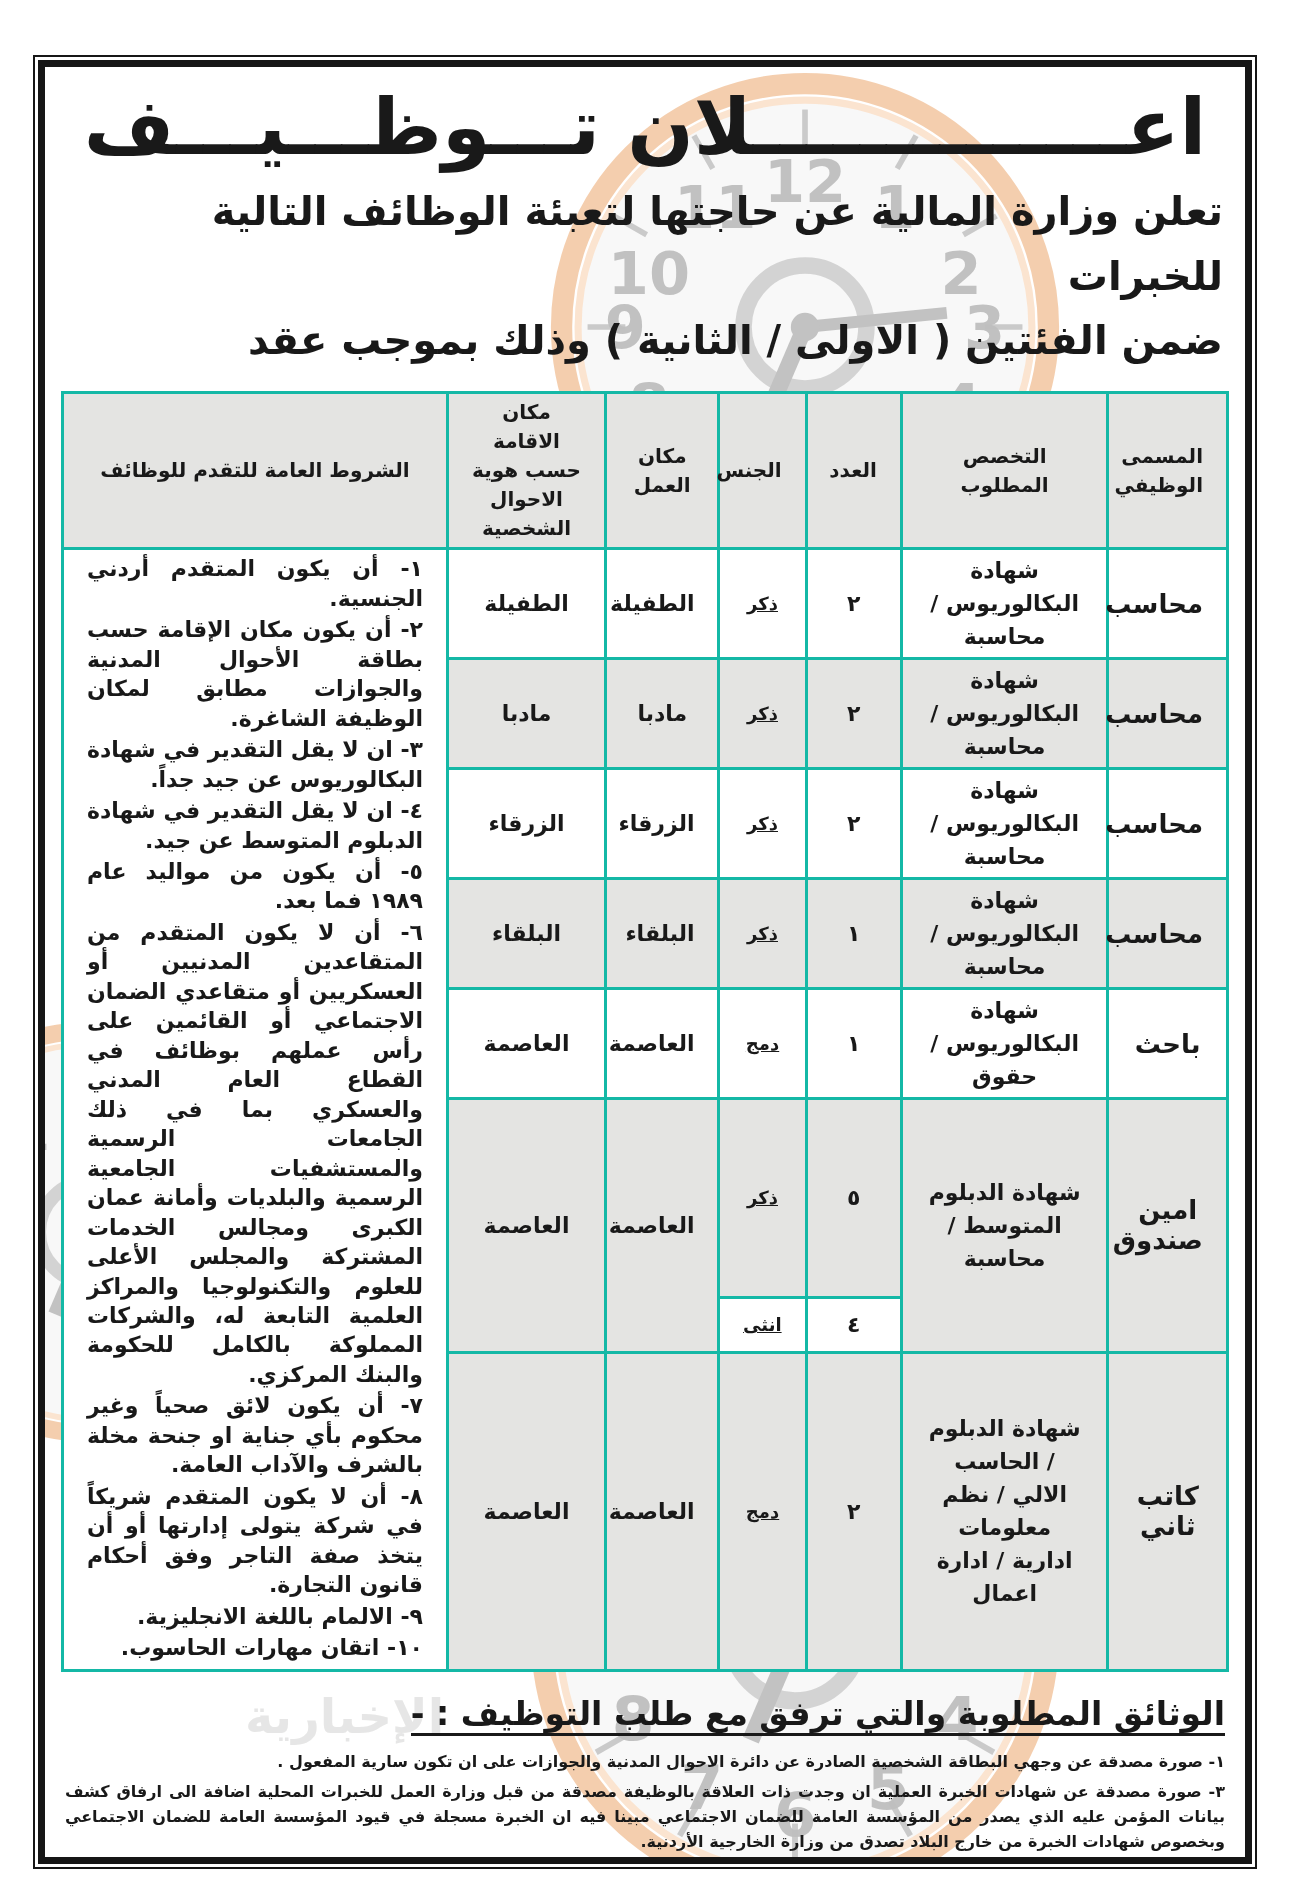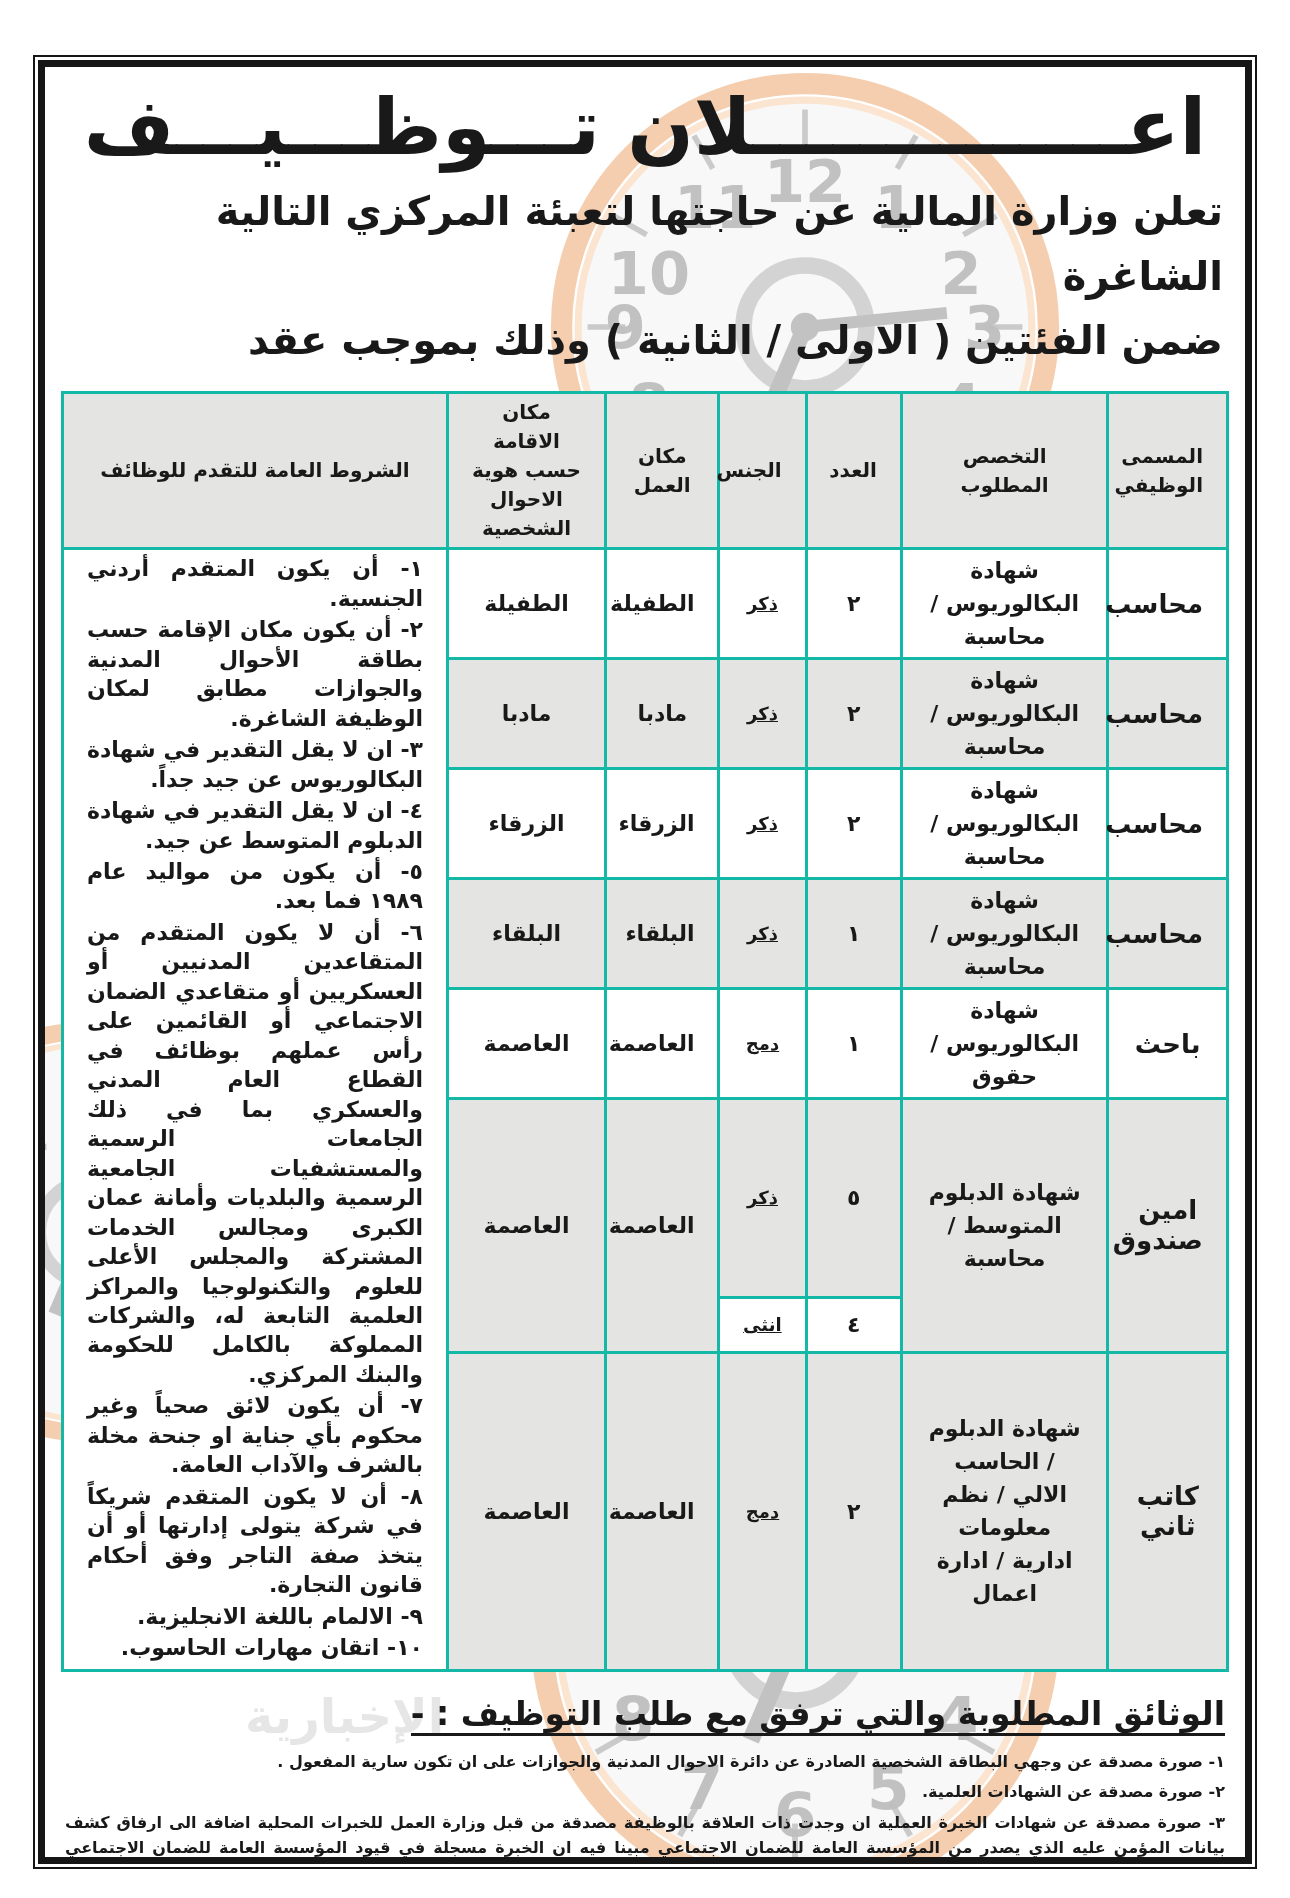--- a/index.html
+++ b/index.html
@@ -133,21 +133,21 @@
       <div class="wm-word" style="left:850px;top:985px;font-size:48px">الإخبارية</div>
       <div class="wm-word" style="left:640px;top:1255px;font-size:120px">مدار</div>
       <div class="wm-word" style="left:250px;top:1330px;font-size:185px">الساعة</div>
       <div class="wm-word" style="left:200px;top:1625px;font-size:48px">الإخبارية</div>
     </div>
 
     <div class="content">
       <div class="main-title">اعــــــــــــــلان تـــوظـــيـــف</div>
 
       <div class="subtitle">
-        <div>تعلن وزارة المالية عن حاجتها لتعبئة المركزي التالية الشاغرة</div>
+        <div>تعلن وزارة المالية عن حاجتها لتعبئة الوظائف التالية للخبرات</div>
         <div>ضمن الفئتين ( الاولى / الثانية ) وذلك بموجب عقد</div>
       </div>
 
       <table class="jobs">
         <colgroup>
           <col style="width:118px">
             <col style="width:204px">
             <col style="width:94px">
           <col style="width:86px">
             <col style="width:112px">
@@ -240,21 +240,20 @@
           </tr>
         </tbody>
       </table>
 
       <div class="docs-heading">
         <span>الوثائق المطلوبة والتي ترفق مع طلب التوظيف : -</span>
       </div>
 
       <div class="doc-list">
         <div class="doc-item">١- صورة مصدقة عن وجهي البطاقة الشخصية الصادرة عن دائرة الاحوال المدنية والجوازات على ان تكون سارية المفعول .</div>
-        <div class="doc-item">٢- صورة مصدقة عن الشهادات العلمية.</div>
         <div class="doc-item">٣- صورة مصدقة عن شهادات الخبرة العملية ان وجدت ذات العلاقة بالوظيفة مصدقة من قبل وزارة العمل للخبرات المحلية اضافة الى ارفاق كشف بيانات المؤمن عليه الذي يصدر من المؤسسة العامة للضمان الاجتماعي مبينا فيه ان الخبرة مسجلة في قيود المؤسسة العامة للضمان الاجتماعي وبخصوص شهادات الخبرة من خارج البلاد تصدق من وزارة الخارجية الأردنية.</div>
 
       </div>
 
     </div>
 
   </div>
 </div>
 
 </body></html>

